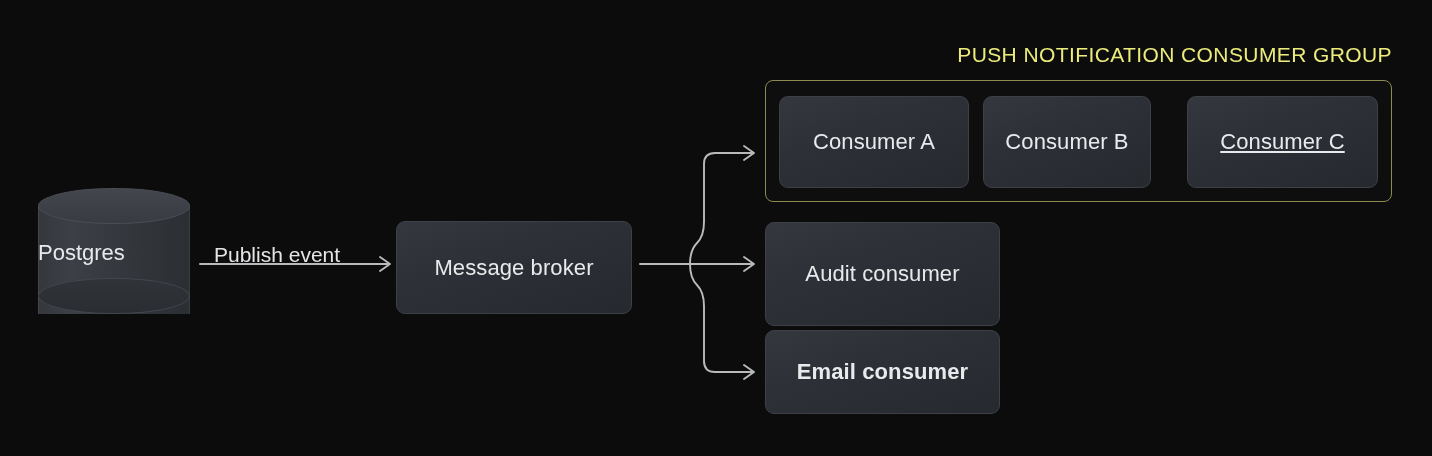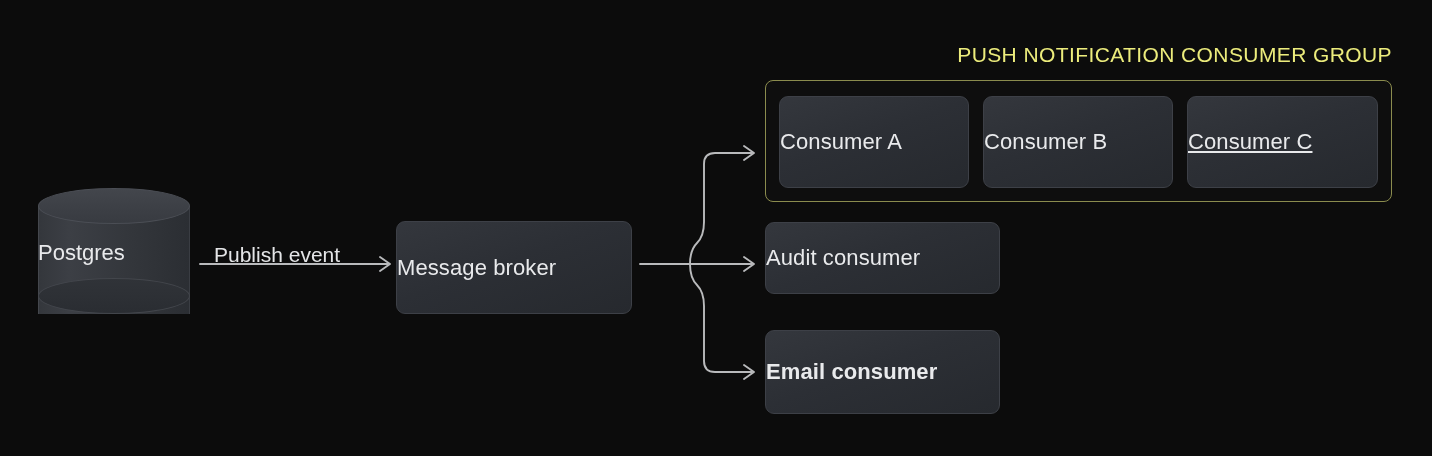--- a/index.html
+++ b/index.html
@@ -56,32 +56,33 @@
   
   .node {
     position: absolute;
     box-sizing: border-box;
     border-radius: 9px;
     background: linear-gradient(160deg, #34373d 0%, #2c2f35 45%, #26292e 100%);
     border: 1px solid #3d4047;
     color: #e9eaec;
     display: flex;
     align-items: center;
+    justify-content: center;
     font-size: 22px;
     font-weight: 400;
     letter-spacing: 0.1px;
     white-space: nowrap;
   }
 
   .node.consumer-a { left: 779px;  top: 96px;  width: 190px; height: 92px; }
-  .node.consumer-b { left: 983px;  top: 96px;  width: 190px; height: 92px; }
+  .node.consumer-b { left: 983px;  top: 96px;  width: 168px; height: 92px; }
   .node.consumer-c { left: 1187px; top: 96px;  width: 191px; height: 92px; text-decoration: underline; }
 
   .node.broker        { left: 396px; top: 221px; width: 236px; height: 93px; }
-  .node.audit         { left: 765px; top: 222px; width: 235px; height: 72px; }
+  .node.audit         { left: 765px; top: 222px; width: 235px; height: 104px; }
   .node.email         { left: 765px; top: 330px; width: 235px; height: 84px; font-weight: bold; }
 
   
   .cylinder {
     position: absolute;
     left: 38px;
     top: 188px;
     width: 152px;
     height: 144px;
   }

